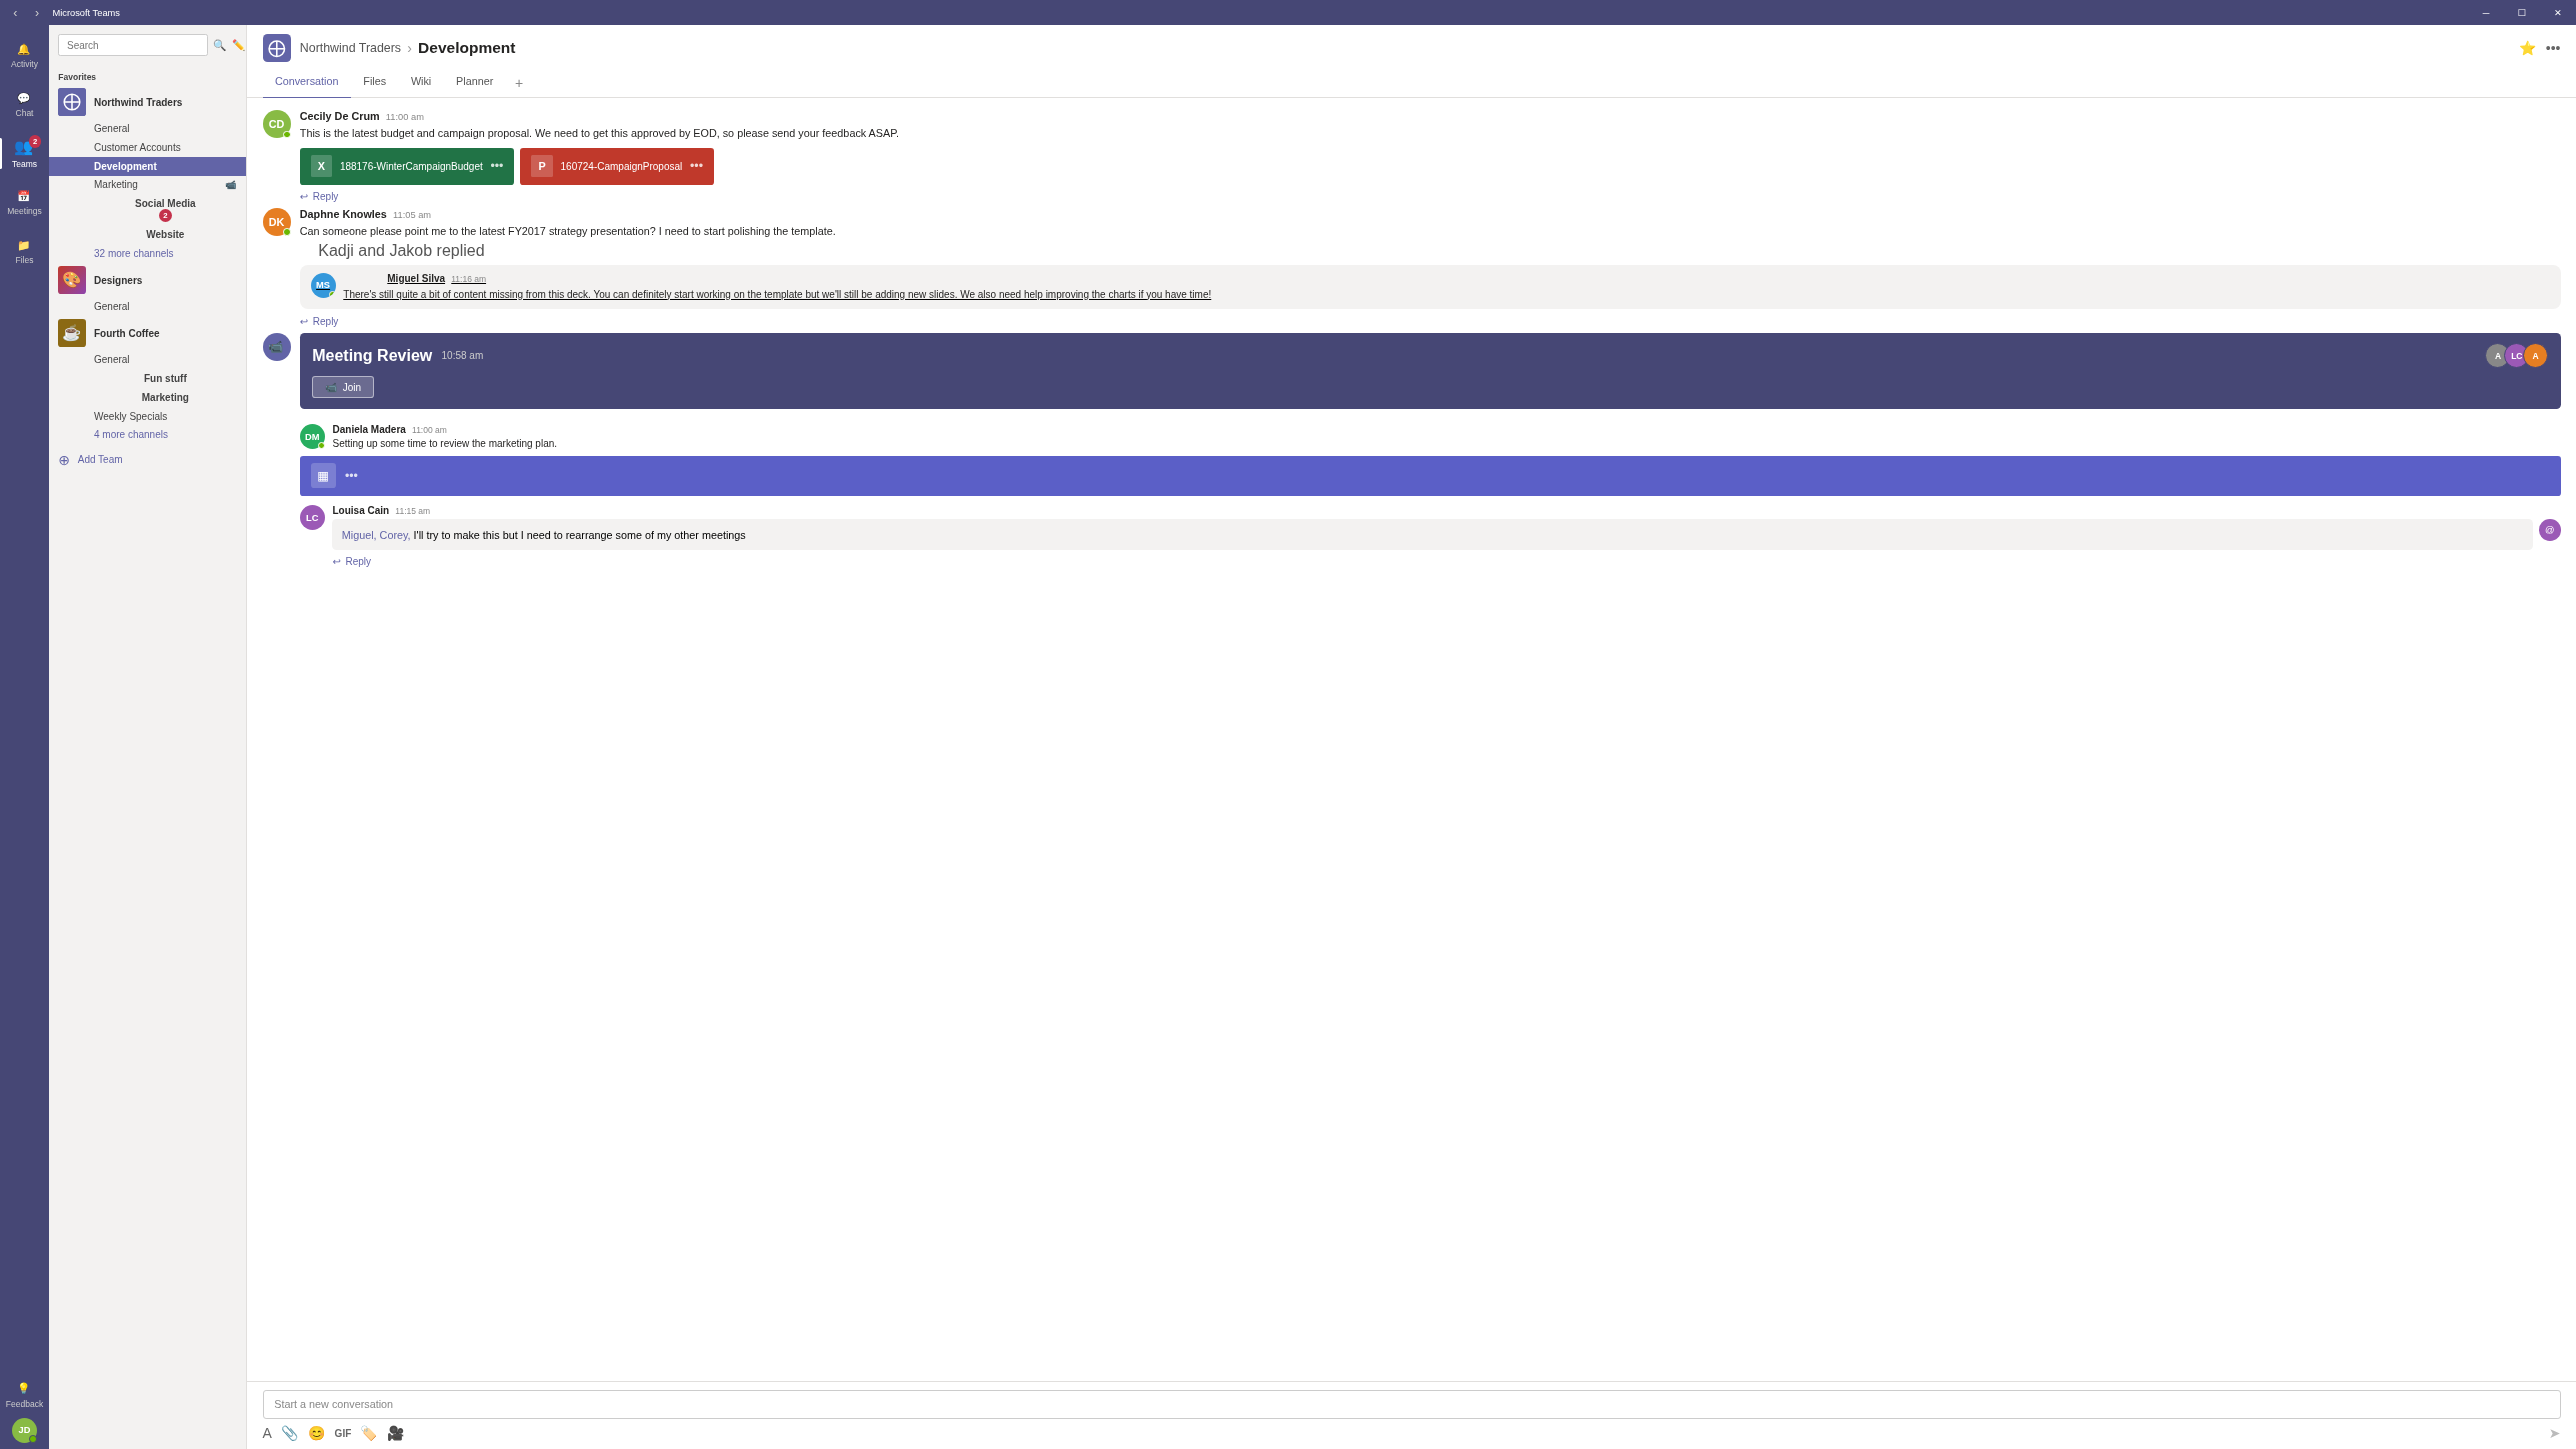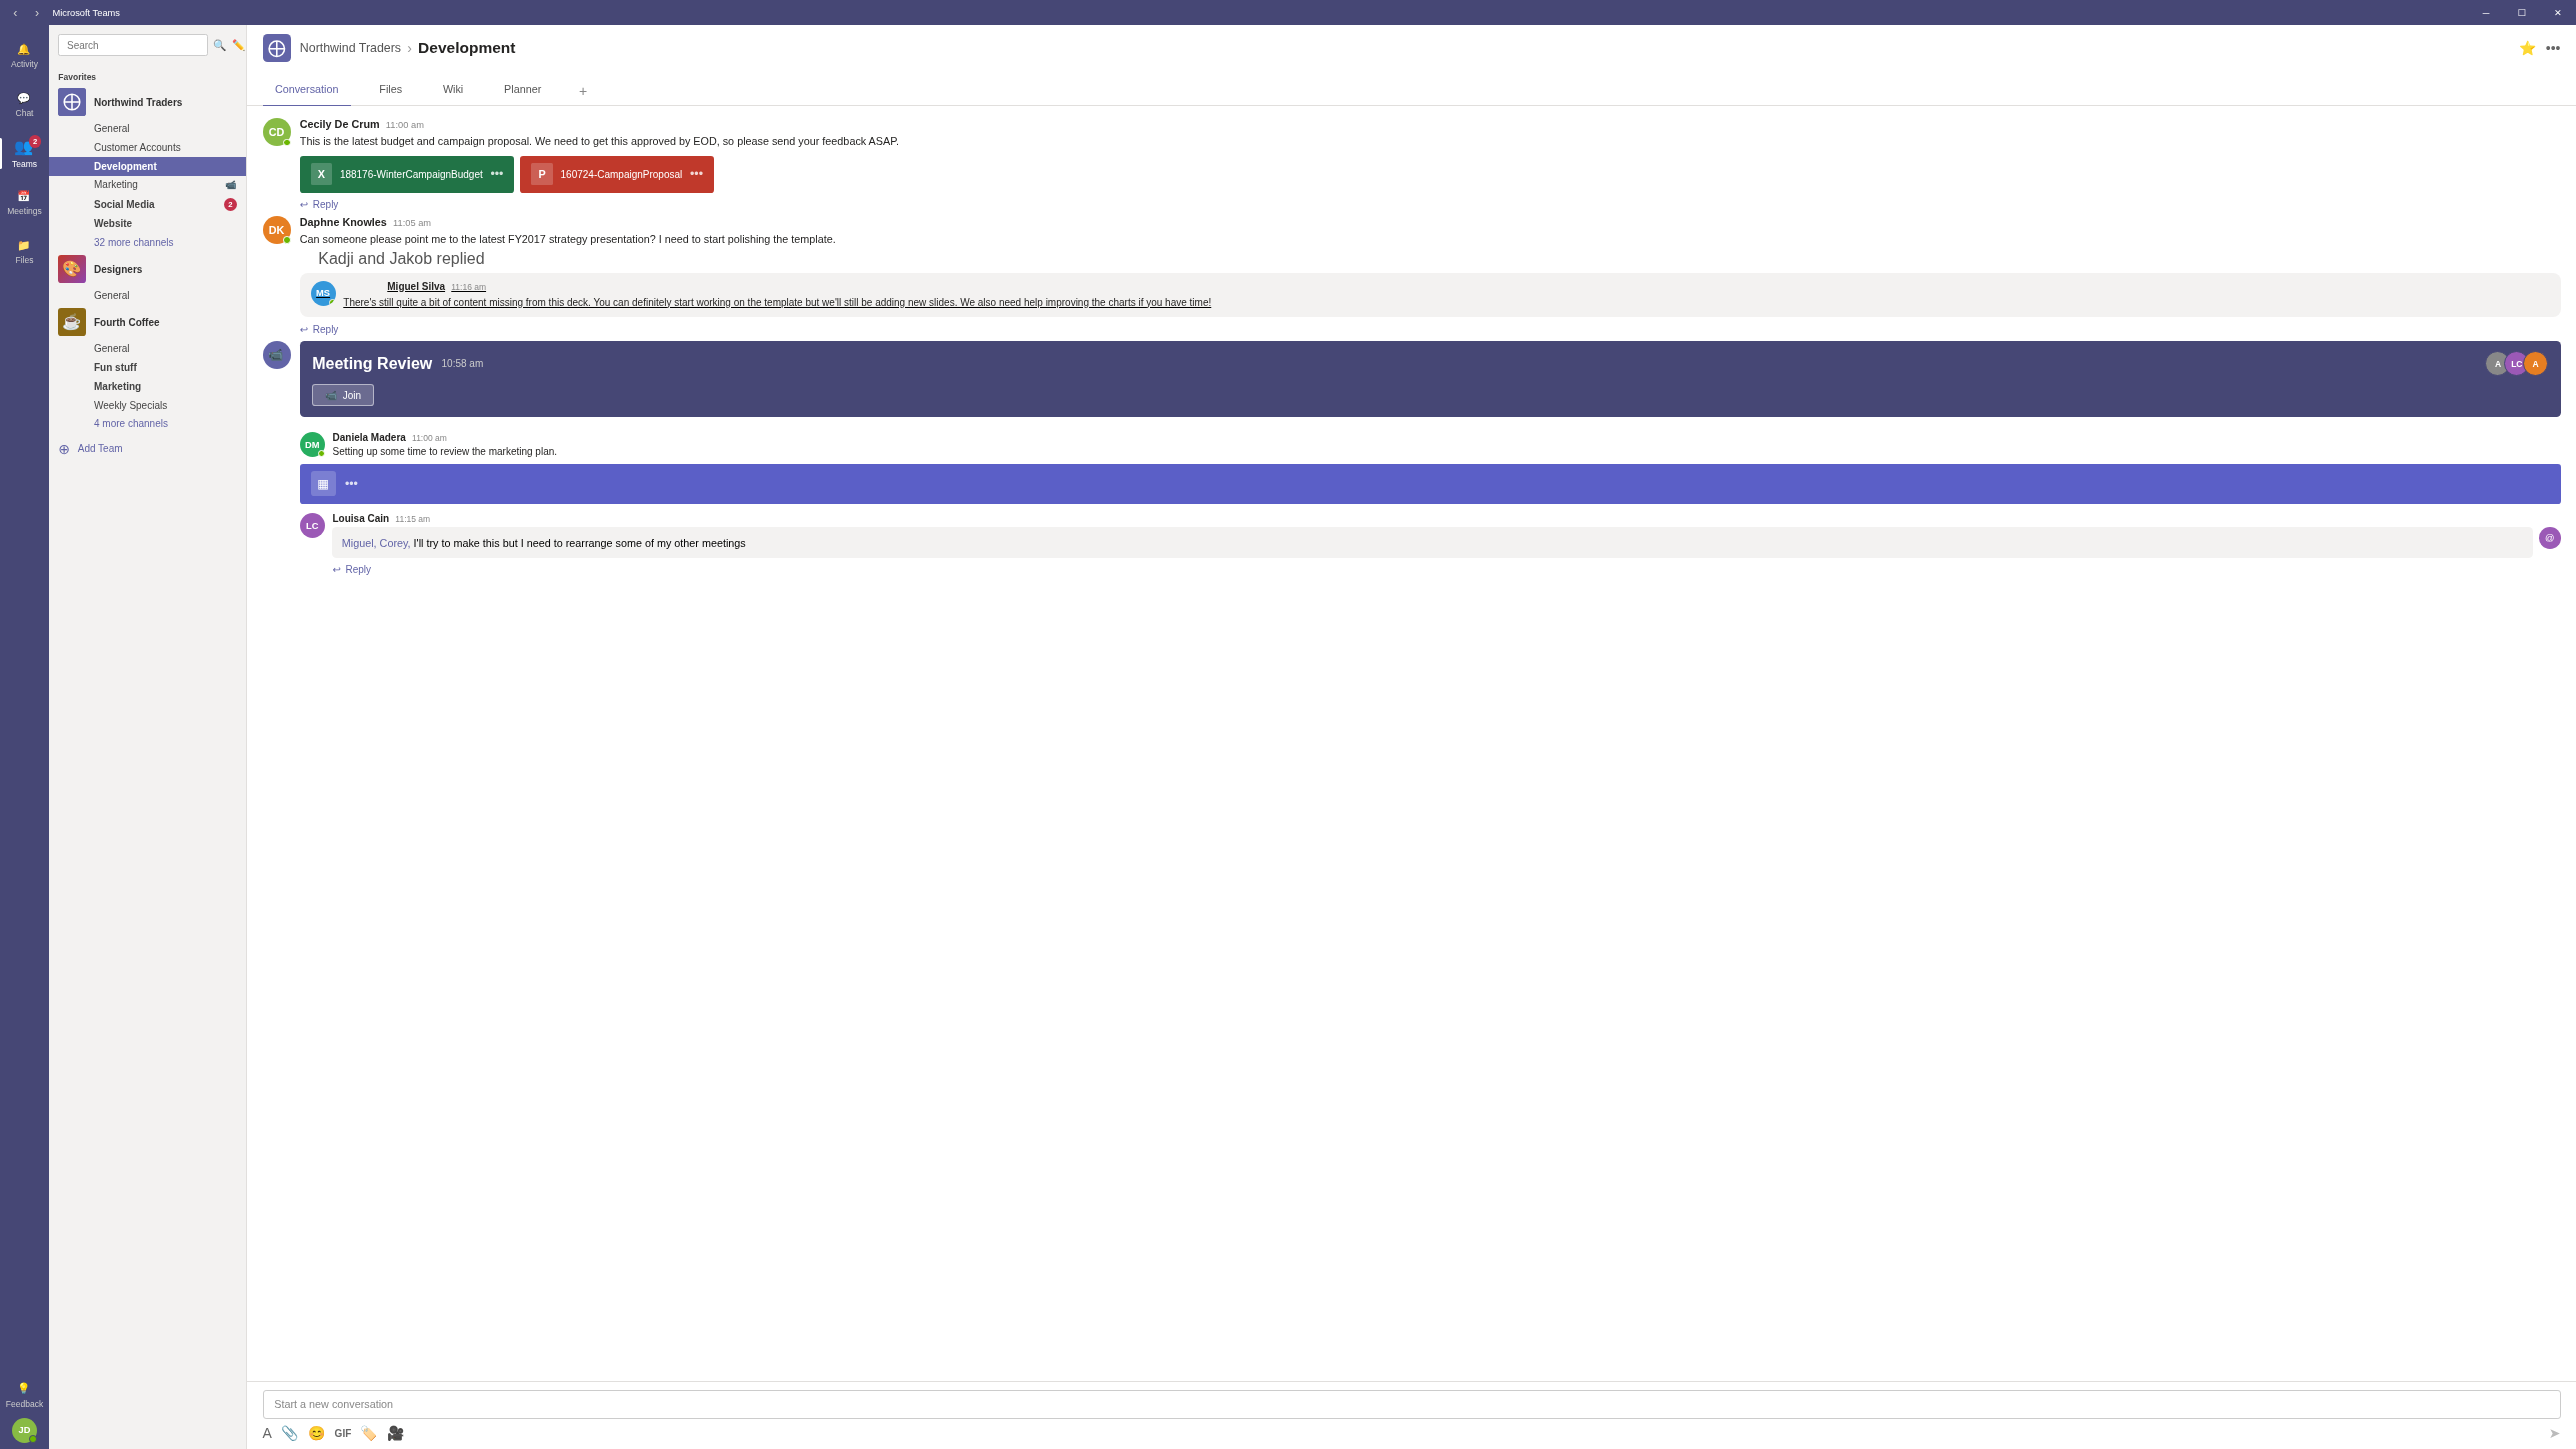--- a/index.html
+++ b/index.html
@@ -59,21 +59,21 @@
     }
     .sidebar-search-icons { display: flex; gap: 4.6px; color: #666; cursor: pointer; }
     .sidebar-content { flex: 1; overflow-y: auto; padding-bottom: 6.2px; }
     .sidebar-section-label { padding: 6.2px 9.3px 3.1px; font-size: 8.5px; font-weight: 600; color: #444; text-transform: none; }
     .team-item { padding: 3.1px 9.3px; display: flex; align-items: center; gap: 7.7px; cursor: pointer; }
     .team-avatar { width: 28px; height: 28px; border-radius: 3.1px; display: flex; align-items: center; justify-content: center; font-size: 12.4px; flex-shrink: 0; }
     .team-name { flex: 1; font-size: 10px; font-weight: 600; color: #333; }
     .team-more { color: #666; font-size: 12.4px; cursor: pointer; opacity: 0; }
     .channel-item { padding: 3.9px 9.3px 3.9px 45px; cursor: pointer; font-size: 10px; color: #444; display: flex; align-items: center; justify-content: space-between; }
     .channel-item.active { background: #6264a7; color: #fff; font-weight: 600; }
-    .channel-item.bold { font-weight: 600; }
+    .channel-item.bold { font-weight: 600; flex-direction: column; }
     .channel-more-channels { padding: 3.9px 9.3px 3.9px 45px; font-size: 10px; color: #6264a7; cursor: pointer; font-weight: 500; }
     .channel-badge { background: #c4314b; color: #fff; font-size: 7.7px; border-radius: 7.7px; min-width: 12.4px; height: 12.4px; display: flex; align-items: center; justify-content: center; padding: 0 3.1px; }
     .sidebar-add-team { padding: 7.7px 9.3px; display: flex; align-items: center; gap: 7.7px; cursor: pointer; color: #6264a7; font-size: 10px; }
 
     
     .main {
       position: fixed; top: 25px; left: 247px; right: 0; bottom: 0;
       display: flex; flex-direction: column; background: #fff;
     }
     .main-header {
@@ -81,21 +81,21 @@
       display: flex; flex-direction: column; gap: 0;
     }
     .main-header-top { display: flex; align-items: center; gap: 9.3px; padding-bottom: 6.2px; }
     .team-logo { width: 28px; height: 28px; border-radius: 4.6px; background: #6264a7; display: flex; align-items: center; justify-content: center; }
     .header-breadcrumb { display: flex; align-items: center; gap: 6.2px; }
     .breadcrumb-team { font-size: 12.4px; color: #555; font-weight: 400; }
     .breadcrumb-sep { color: #999; font-size: 14px; }
     .breadcrumb-channel { font-size: 15.5px; font-weight: 700; color: #252423; }
     .header-actions { margin-left: auto; display: flex; align-items: center; gap: 9.3px; color: #666; }
     .header-actions span { cursor: pointer; font-size: 14px; }
-    .main-tabs { display: flex; gap: 16px; margin-top: 8px; }
+    .main-tabs { display: flex; gap: 0; }
     .tab-item {
       padding: 6.2px 12.4px; font-size: 10.8px; cursor: pointer; color: #555;
       border-bottom: 1.5px solid transparent; margin-bottom: -0.8px;
     }
     .tab-item.active { color: #6264a7; border-bottom: 1.5px solid #6264a7; font-weight: 500; }
     .tab-add { padding: 6.2px 9.3px; color: #888; cursor: pointer; font-size: 14px; }
 
     
     .messages-area { flex: 1; overflow-y: auto; padding: 12.4px 15.5px; display: flex; flex-direction: column; gap: 6px; }
 

